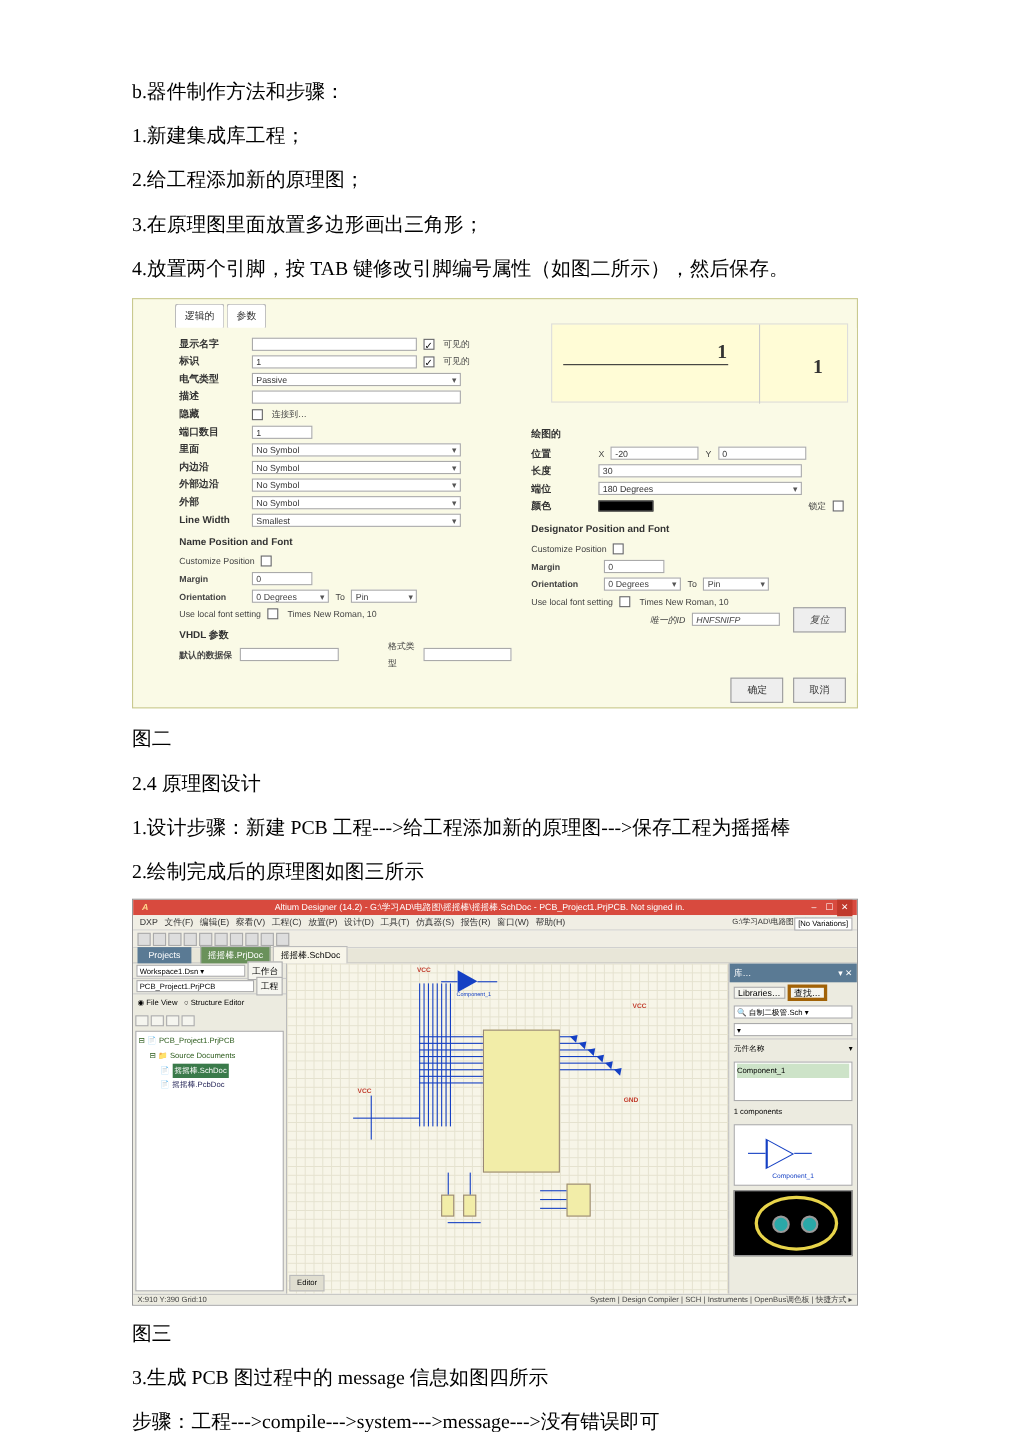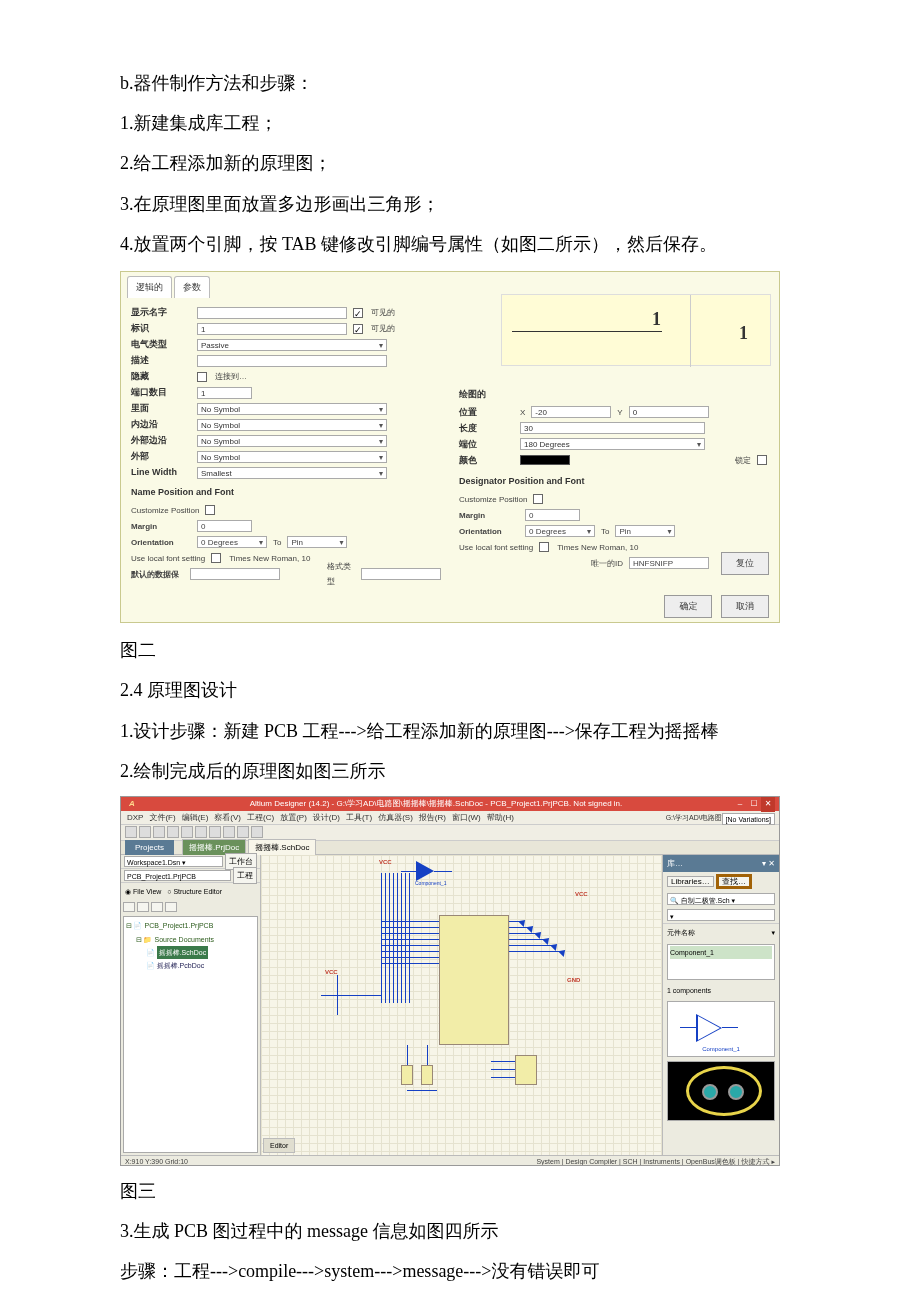--- a/index.html
+++ b/index.html
@@ -27,20 +27,21 @@
   
   .fig2 {
     width: 660px;
     border: 1px solid #c9c98f;
     background: #fafae6;
     font-family: "Microsoft YaHei", sans-serif;
     font-size: 9px;
     color: #333;
     margin: 10px 0;
     position: relative;
+    padding-left: 32px;
   }
   .fig2 .tabs { display:flex; gap:2px; padding:4px 6px 0 6px; }
   .fig2 .tabs span {
     background:#fff; border:1px solid #bbb; border-bottom:none;
     padding:2px 8px; border-radius:3px 3px 0 0;
   }
   .fig2 .body { background:#fafae6; padding:6px 10px 8px 10px; }
   .fig2 .row { display:flex; align-items:center; gap:6px; margin:2px 0; height:14px; }
   .fig2 .lbl { width:60px;font-weight:bold; }
   .fig2 .fld { background:#fff; border:1px solid #aaa; height:12px; flex:0 0 150px; padding:0 3px; line-height:12px; font-size:8px; }
@@ -265,20 +266,21 @@
           <span class="fld combo" style="flex:0 0 70px">0 Degrees</span>
           <span>To</span>
           <span class="fld combo" style="flex:0 0 60px">Pin</span>
           </div>
         <div class="row mini">
             <span>Use local font setting</span>
           <span class="chk"></span>
           <span>Times New Roman, 10</span>
           </div>
 
+        <div class="sec">VHDL 参数</div>
         <div class="row mini">
           <span class="lbl">默认的数据保</span>
           <span class="fld" style="flex:0 0 90px"></span>
           <span style="width:40px"></span>
           <span>格式类型</span>
           <span class="fld" style="flex:0 0 80px"></span>
         </div>
       </div>
 
       <div class="col" style="padding-top:78px;">
@@ -320,21 +322,21 @@
           <span class="fld combo" style="flex:0 0 70px">0 Degrees</span>
           <span>To</span>
           <span class="fld combo" style="flex:0 0 60px">Pin</span>
           </div>
         <div class="row mini">
             <span>Use local font setting</span>
           <span class="chk"></span>
           <span>Times New Roman, 10</span>
           </div>
 
-        <div class="row mini" style="">
+        <div class="row mini" style="font-style:italic;">
           <span style="flex:1"></span>
           <span>唯一的ID</span>
           <span class="fld" style="flex:0 0 80px">HNFSNIFP</span>
           <span class="btn">复位</span>
         </div>
       </div>
     </div>
   </div>
   <div class="preview">
     <div class="pinline"></div>

